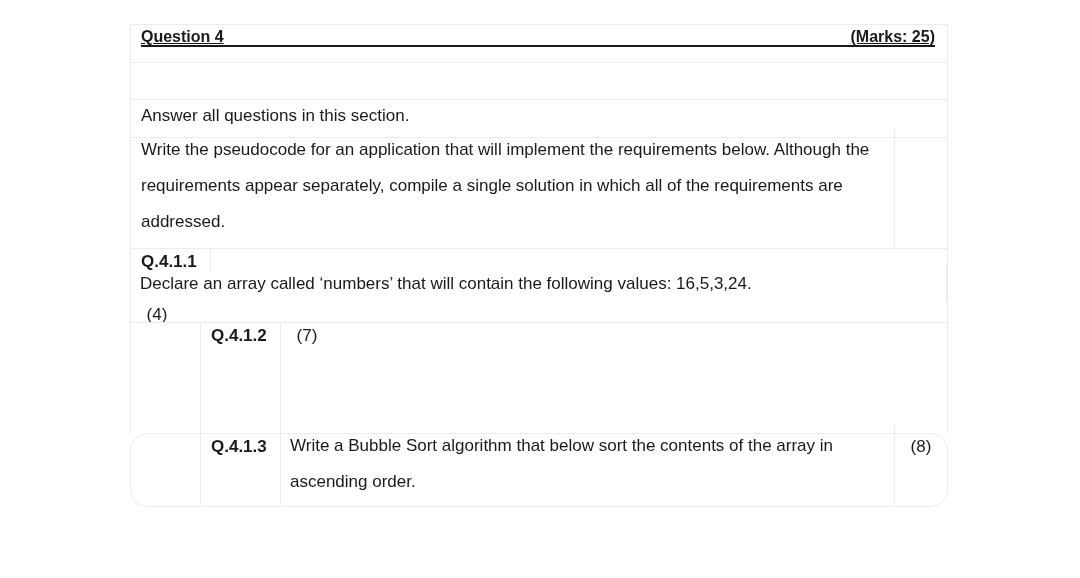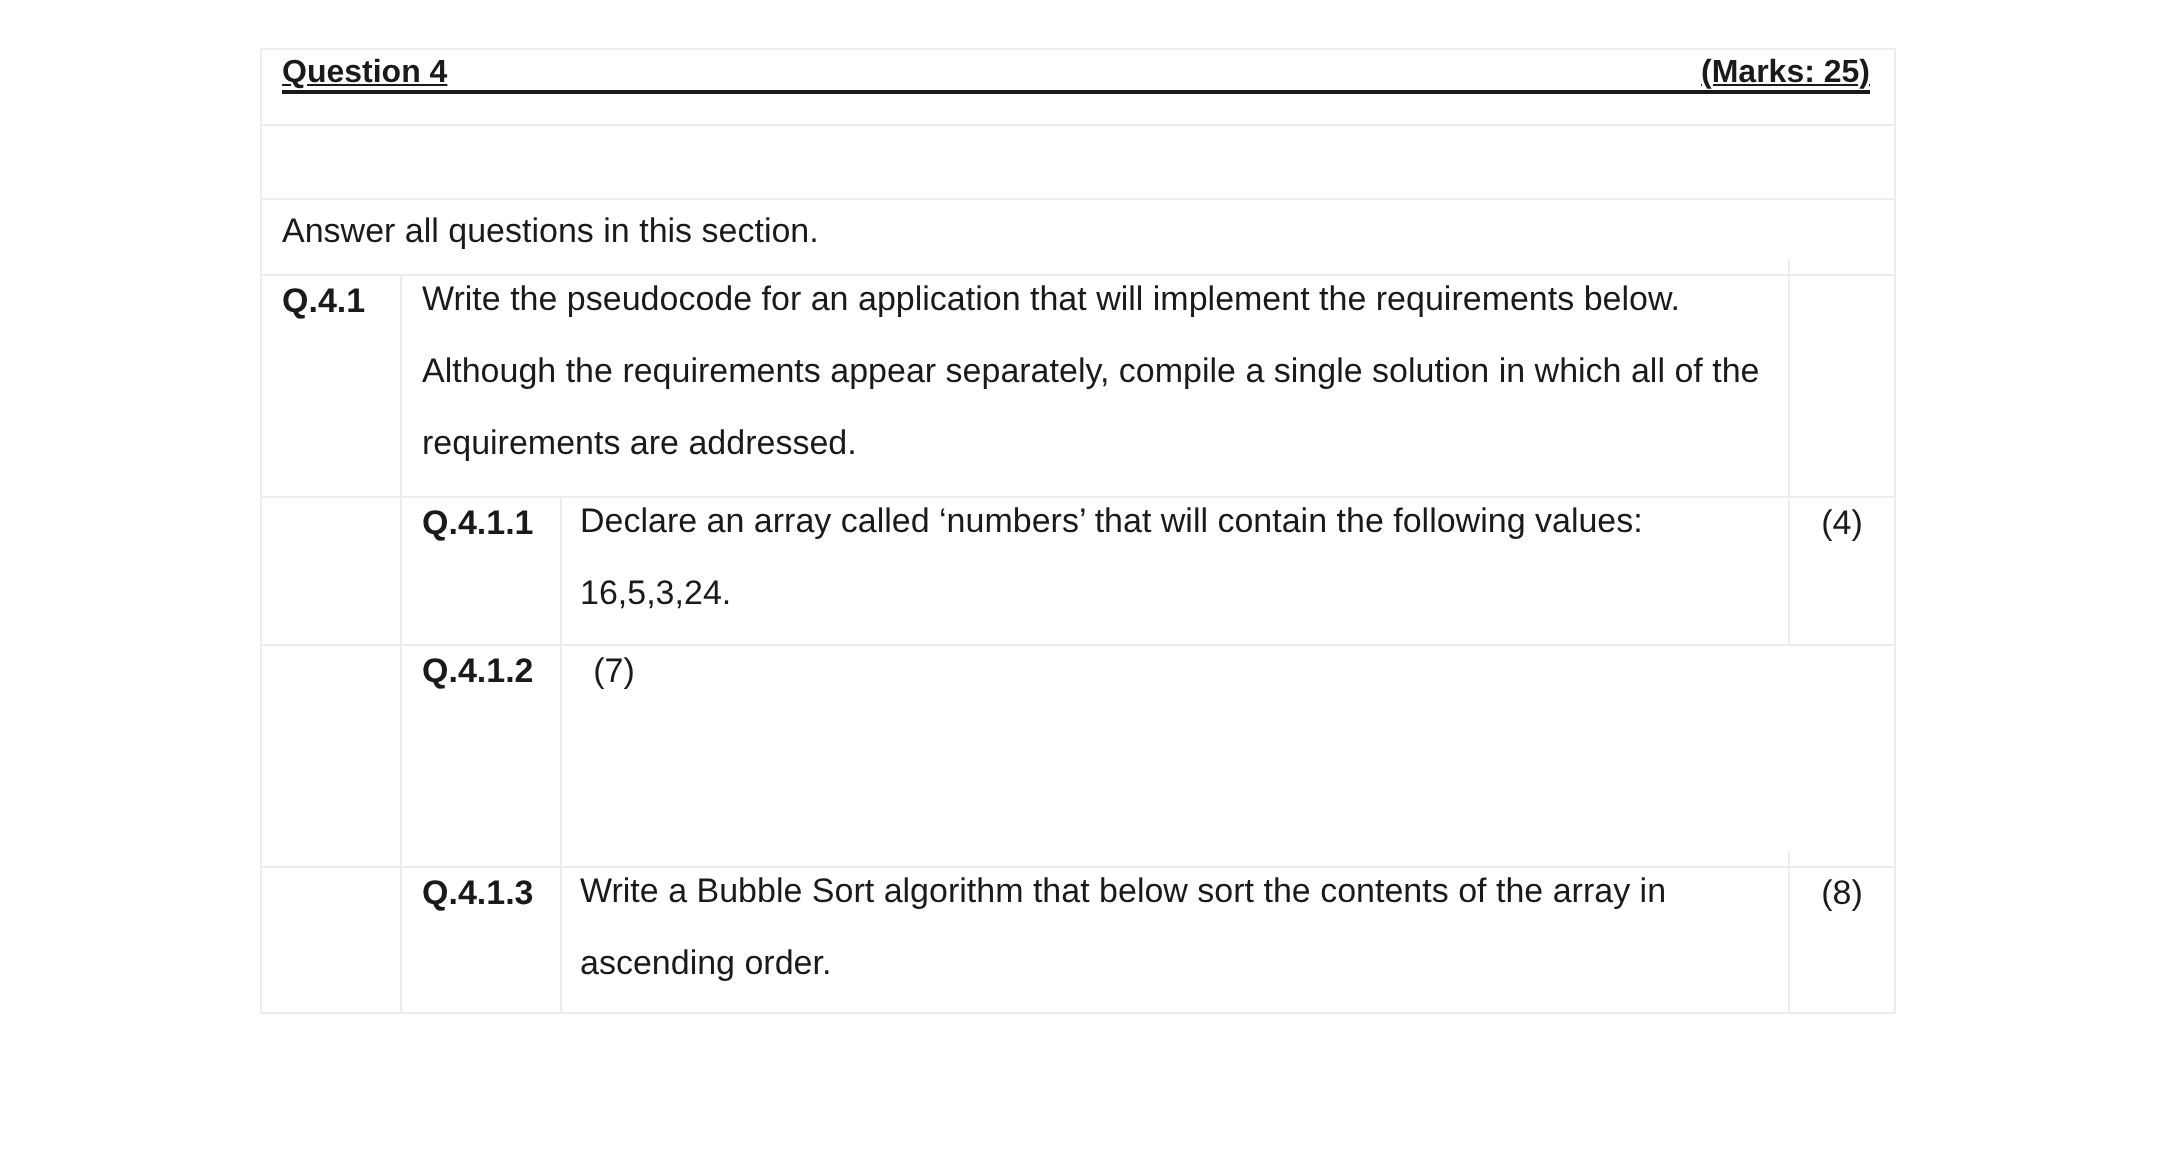--- a/index.html
+++ b/index.html
@@ -28,43 +28,42 @@
   .qrow { display: flex; }
   .cell { box-sizing: border-box; border-right: 1px solid #ececec; }
   .cell:last-child { border-right: none; }
   .c-num { width: 70px; padding: 3px 0 0 10px; font-weight: bold; }
   .c-body { flex: 1; padding: 3px 0 0 10px; line-height: 36px; margin-top: -9px; }
   .c-marks { width: 52px; text-align: center; padding-top: 3px; }
   .c-empty { width: 70px; }
   .c-subnum { width: 80px; padding: 3px 0 0 10px; font-weight: bold; }
   .c-subbody { flex: 1; padding: 3px 10px 0 9px; line-height: 36px; margin-top: -9px; }
   .q1 { height: 111px; }
-  .s1 { height: 74px; }
+  .s1 { height: 74px; flex-direction: column; }
   .s2 { height: 111px; }
-  .s3 { height: 74px; }
+  .s3 { height: 74px; border-radius: 18px; }
 </style>
 </head>
 <body>
 
 <div class="sheet">
 
   <div class="row hdr">
     <span class="title">Question 4</span>
     <span class="marks">(Marks: 25)</span>
     <div class="rule"></div>
   </div>
 
   <div class="row instr">
     <span class="txt">Answer all questions in this section.</span>
   </div>
 
   <div class="row blank"></div>
 
   <div class="row qrow q1">
-    <div class="cell c-num">Q.4.1</div>
     <div class="cell c-body" style="padding-right:10px;">Write the pseudocode for an application that will implement the requirements below. Although the requirements appear separately, compile a single solution in which all of the requirements are addressed.</div>
     <div class="cell c-marks"></div>
   </div>
 
   <div class="row qrow s1">
     <div class="cell c-empty"></div>
     <div class="cell c-subnum">Q.4.1.1</div>
     <div class="cell c-subbody">Declare an array called ‘numbers’ that will contain the following values: 16,5,3,24.</div>
     <div class="cell c-marks">(4)</div>
   </div>

